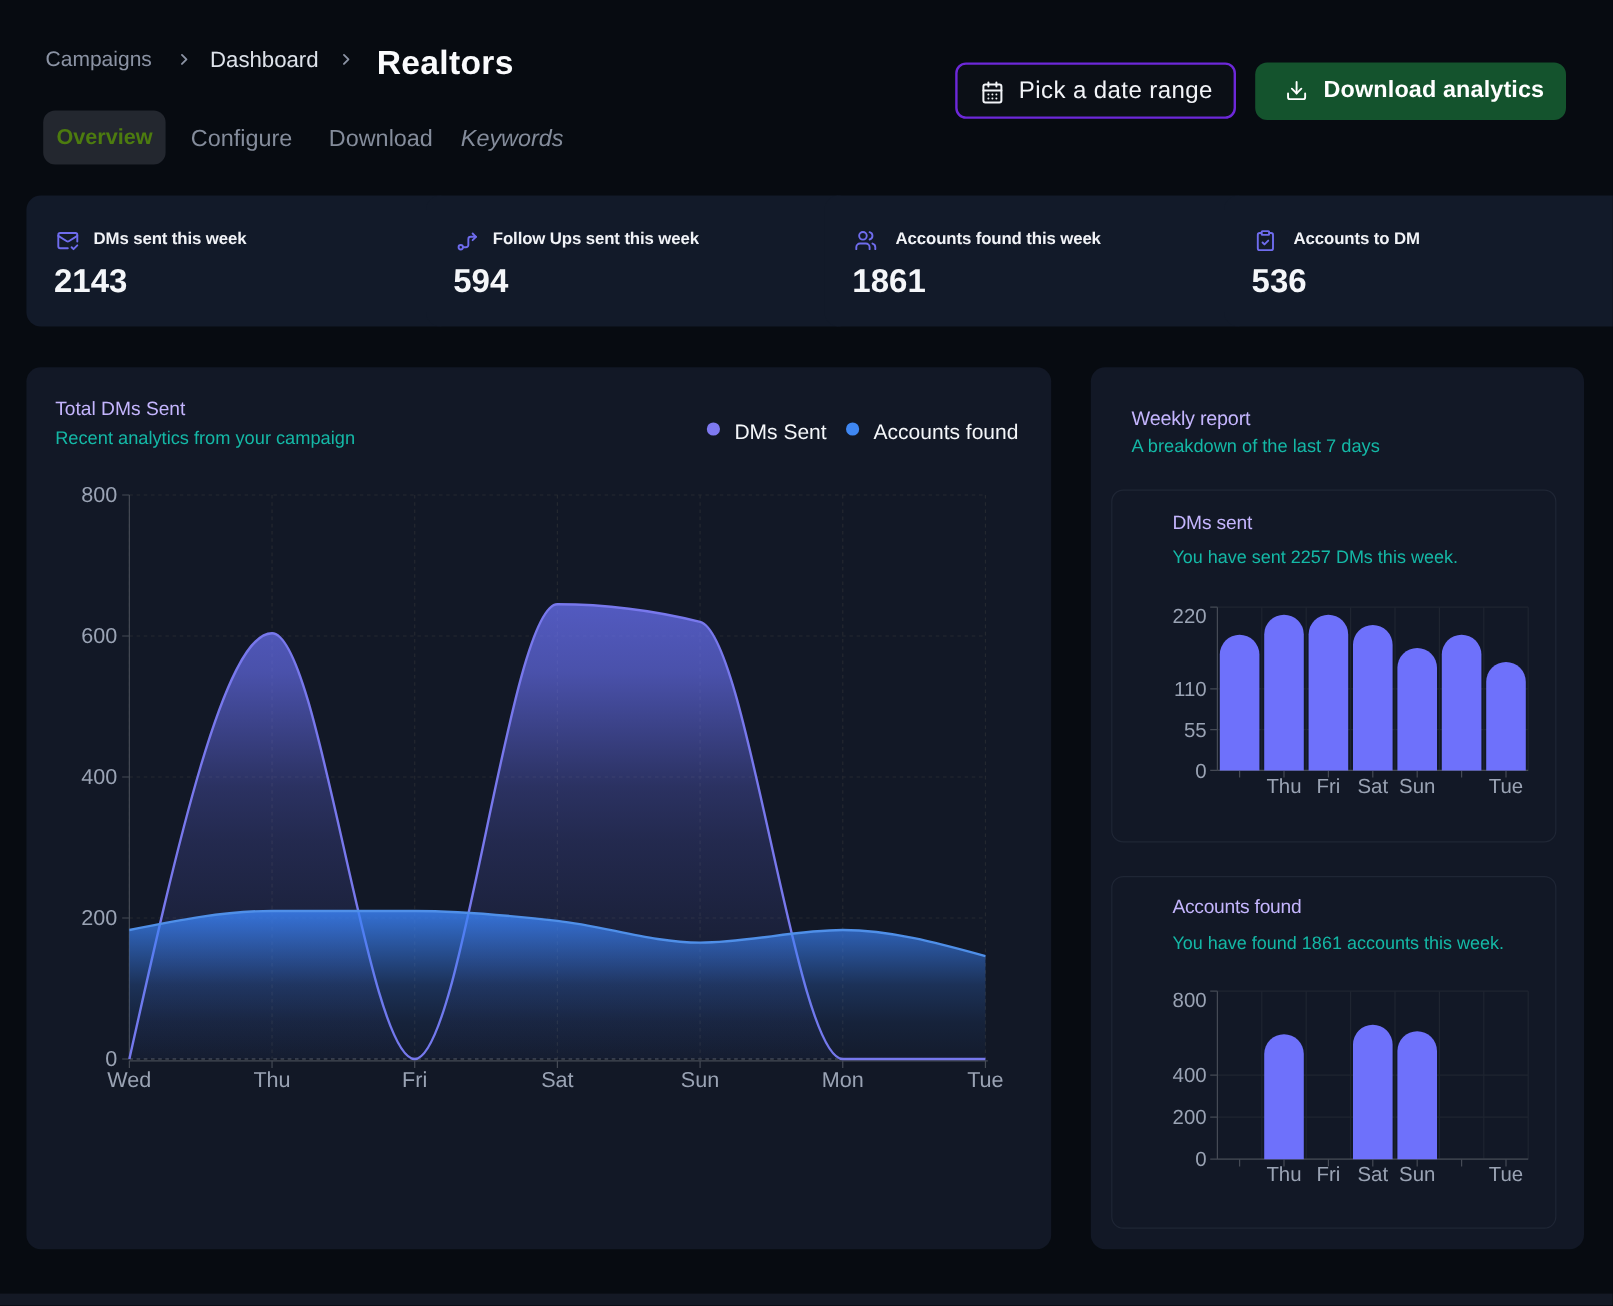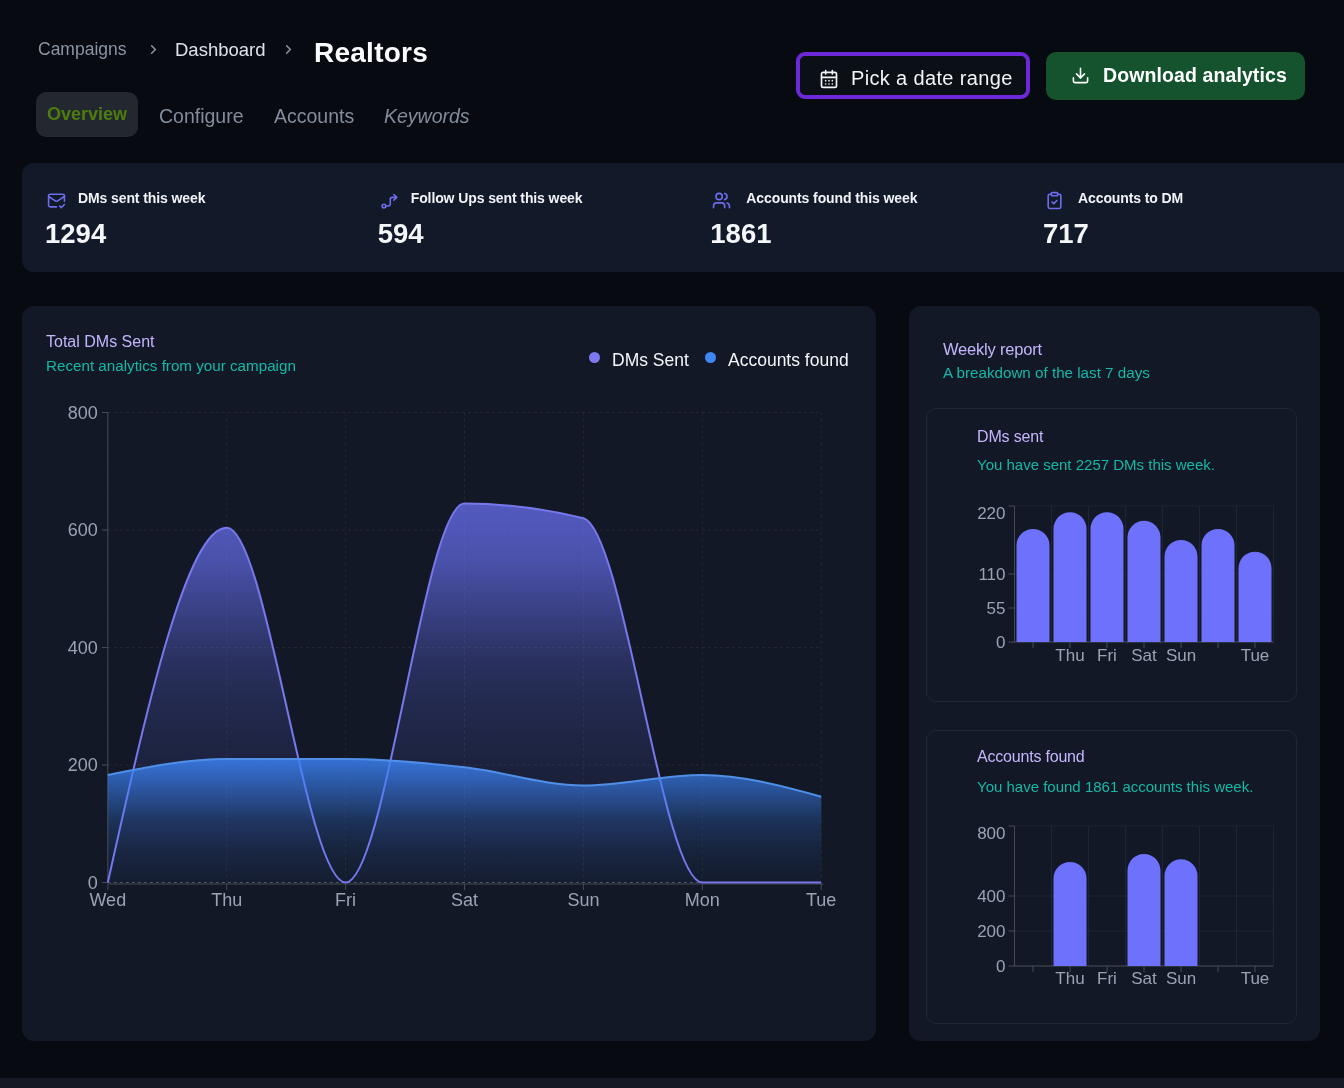--- a/index.html
+++ b/index.html
@@ -14,52 +14,52 @@
 <div class="abs" style="left:38px;top:39px;font-size:17.5px;color:#8b93a4;">Campaigns</div>
 <svg style="position:absolute;left:146px;top:42px" width="15" height="15" viewBox="0 0 24 24" fill="none" stroke-linecap="round" stroke-linejoin="round" stroke="#8b93a4" stroke-width="2.5">
     <path d="m9 18 6-6-6-6"></path>
   </svg>
 <div class="abs" style="left:175px;top:39px;font-size:18.5px;color:#dde2ea;">Dashboard</div>
 <svg style="position:absolute;left:281px;top:42px" width="15" height="15" viewBox="0 0 24 24" fill="none" stroke-linecap="round" stroke-linejoin="round" stroke="#8b93a4" stroke-width="2.5">
     <path d="m9 18 6-6-6-6"></path>
   </svg>
 <div class="abs" style="left:299px;top:37px;font-size:28px;font-weight:700;letter-spacing:0.25px;color:#fafbfd;margin-left:15px;">Realtors</div>
 
-<div class="abs" style="left:796px;top:52px;width:234px;height:47px;background:#0b0f16;border:4px solid #6d28d9;border-radius:9px;">
+<div class="abs" style="left:796px;top:52px;width:234px;height:47px;background:#0b0f16;border:2px solid #6d28d9;border-radius:9px;">
 <svg style="position:absolute;left:19px;top:13px" width="20" height="20" viewBox="0 0 24 24" fill="none" stroke-linecap="round" stroke-linejoin="round" stroke="#f2f4f8" stroke-width="2">
       <path d="M8 2v4M16 2v4"></path>
       <rect x="3" y="4" width="18" height="18" rx="2"></rect>
       <path d="M3 10h18"></path>
       <path d="M8 14h.01M12 14h.01M16 14h.01M8 18h.01M12 18h.01M16 18h.01"></path>
     </svg>
 <div style="position:absolute;left:51px;top:11px;font-size:20px;font-weight:500;letter-spacing:0.35px;color:#f2f4f8;">Pick a date range</div>
 </div>
 <div class="abs" style="left:1046px;top:52px;width:259px;height:48px;background:#14532d;border-radius:10px;">
 <svg style="position:absolute;left:25px;top:14px" width="19" height="19" viewBox="0 0 24 24" fill="none" stroke-linecap="round" stroke-linejoin="round" stroke="#ffffff" stroke-width="2">
       <path d="M21 15v4a2 2 0 0 1-2 2H5a2 2 0 0 1-2-2v-4"></path>
       <path d="m7 10 5 5 5-5"></path>
       <path d="M12 15V3"></path>
     </svg>
 <div style="position:absolute;left:57px;top:12px;font-size:19.5px;font-weight:700;letter-spacing:0.1px;color:#ffffff;">Download analytics</div>
 </div>
 
 <div class="abs" style="left:36px;top:92px;width:102px;height:45px;background:#23272f;border-radius:10px;"></div>
 <div class="abs" style="left:47px;top:104px;font-size:18px;font-weight:700;color:#4d7c0f;">Overview</div>
 <div class="abs" style="left:159px;top:104.5px;font-size:19.5px;font-weight:500;color:#848c9b;">Configure</div>
-<div class="abs" style="left:274px;top:104.5px;font-size:19.5px;font-weight:500;color:#848c9b;">Accounts</div>
+<div class="abs" style="left:274px;top:104.5px;font-size:19.5px;font-weight:500;color:#848c9b;">Download</div>
 <div class="abs" style="left:384px;top:104.5px;font-size:19.5px;font-weight:500;color:#848c9b;font-style:italic;">Keywords</div>
 
 <div class="scard" style="left:22px">
 <svg style="position:absolute;left:25px;top:28px" width="19" height="19" viewBox="0 0 24 24" fill="none" stroke-linecap="round" stroke-linejoin="round" stroke="#6f6cee" stroke-width="2">
       <path d="M22 13V6a2 2 0 0 0-2-2H4a2 2 0 0 0-2 2v12c0 1.1.9 2 2 2h8"></path>
       <path d="m22 7-8.97 5.7a1.94 1.94 0 0 1-2.06 0L2 7"></path>
       <path d="m16 19 2 2 4-4"></path>
     </svg>
 <div class="stitle" style="left:56px">DMs sent this week</div>
-<div class="snum">1294</div>
+<div class="snum">2143</div>
 </div>
 <div class="scard" style="left:354.7px">
 <svg style="position:absolute;left:25px;top:28px" width="19" height="19" viewBox="0 0 24 24" fill="none" stroke-linecap="round" stroke-linejoin="round" stroke="#6f6cee" stroke-width="2">
       <circle cx="5" cy="19" r="2.3"></circle>
       <path d="M7.3 19h3.2a2.5 2.5 0 0 0 2.5-2.5v-6A2.5 2.5 0 0 1 15.5 8H21"></path>
       <path d="m17.5 4.5 3.5 3.5-3.5 3.5"></path>
     </svg>
 <div class="stitle" style="left:56px">Follow Ups sent this week</div>
 <div class="snum">594</div>
 </div>
@@ -73,21 +73,21 @@
 <div class="stitle" style="left:59px">Accounts found this week</div>
 <div class="snum">1861</div>
 </div>
 <div class="scard" style="left:1020px">
 <svg style="position:absolute;left:25px;top:28px" width="19" height="19" viewBox="0 0 24 24" fill="none" stroke-linecap="round" stroke-linejoin="round" stroke="#6f6cee" stroke-width="2">
       <rect x="8" y="2" width="8" height="4" rx="1"></rect>
       <path d="M16 4h2a2 2 0 0 1 2 2v14a2 2 0 0 1-2 2H6a2 2 0 0 1-2-2V6a2 2 0 0 1 2-2h2"></path>
       <path d="m9 14 2 2 4-4"></path>
     </svg>
 <div class="stitle" style="left:58px">Accounts to DM</div>
-<div class="snum">717</div>
+<div class="snum">536</div>
 </div>
 
 <div class="card" style="left:22px;top:306px;width:854px;height:735px;">
 <div class="ctitle" style="left:24px;top:27px;">Total DMs Sent</div>
 <div class="csub" style="left:24px;top:51px;">Recent analytics from your campaign</div>
 <div style="position:absolute;left:566.5px;top:46.4px;width:11px;height:11px;border-radius:50%;background:#7e79f0;"></div>
 <div style="position:absolute;left:590px;top:44px;font-size:17.5px;color:#f4f6f9;">DMs Sent</div>
 <div style="position:absolute;left:682.5px;top:46.4px;width:11px;height:11px;border-radius:50%;background:#3f87f2;"></div>
 <div style="position:absolute;left:706px;top:44px;font-size:17.5px;color:#f4f6f9;">Accounts found</div>
 <svg width="854" height="735" viewBox="0 0 854 735" style="position:absolute;left:0;top:0">

